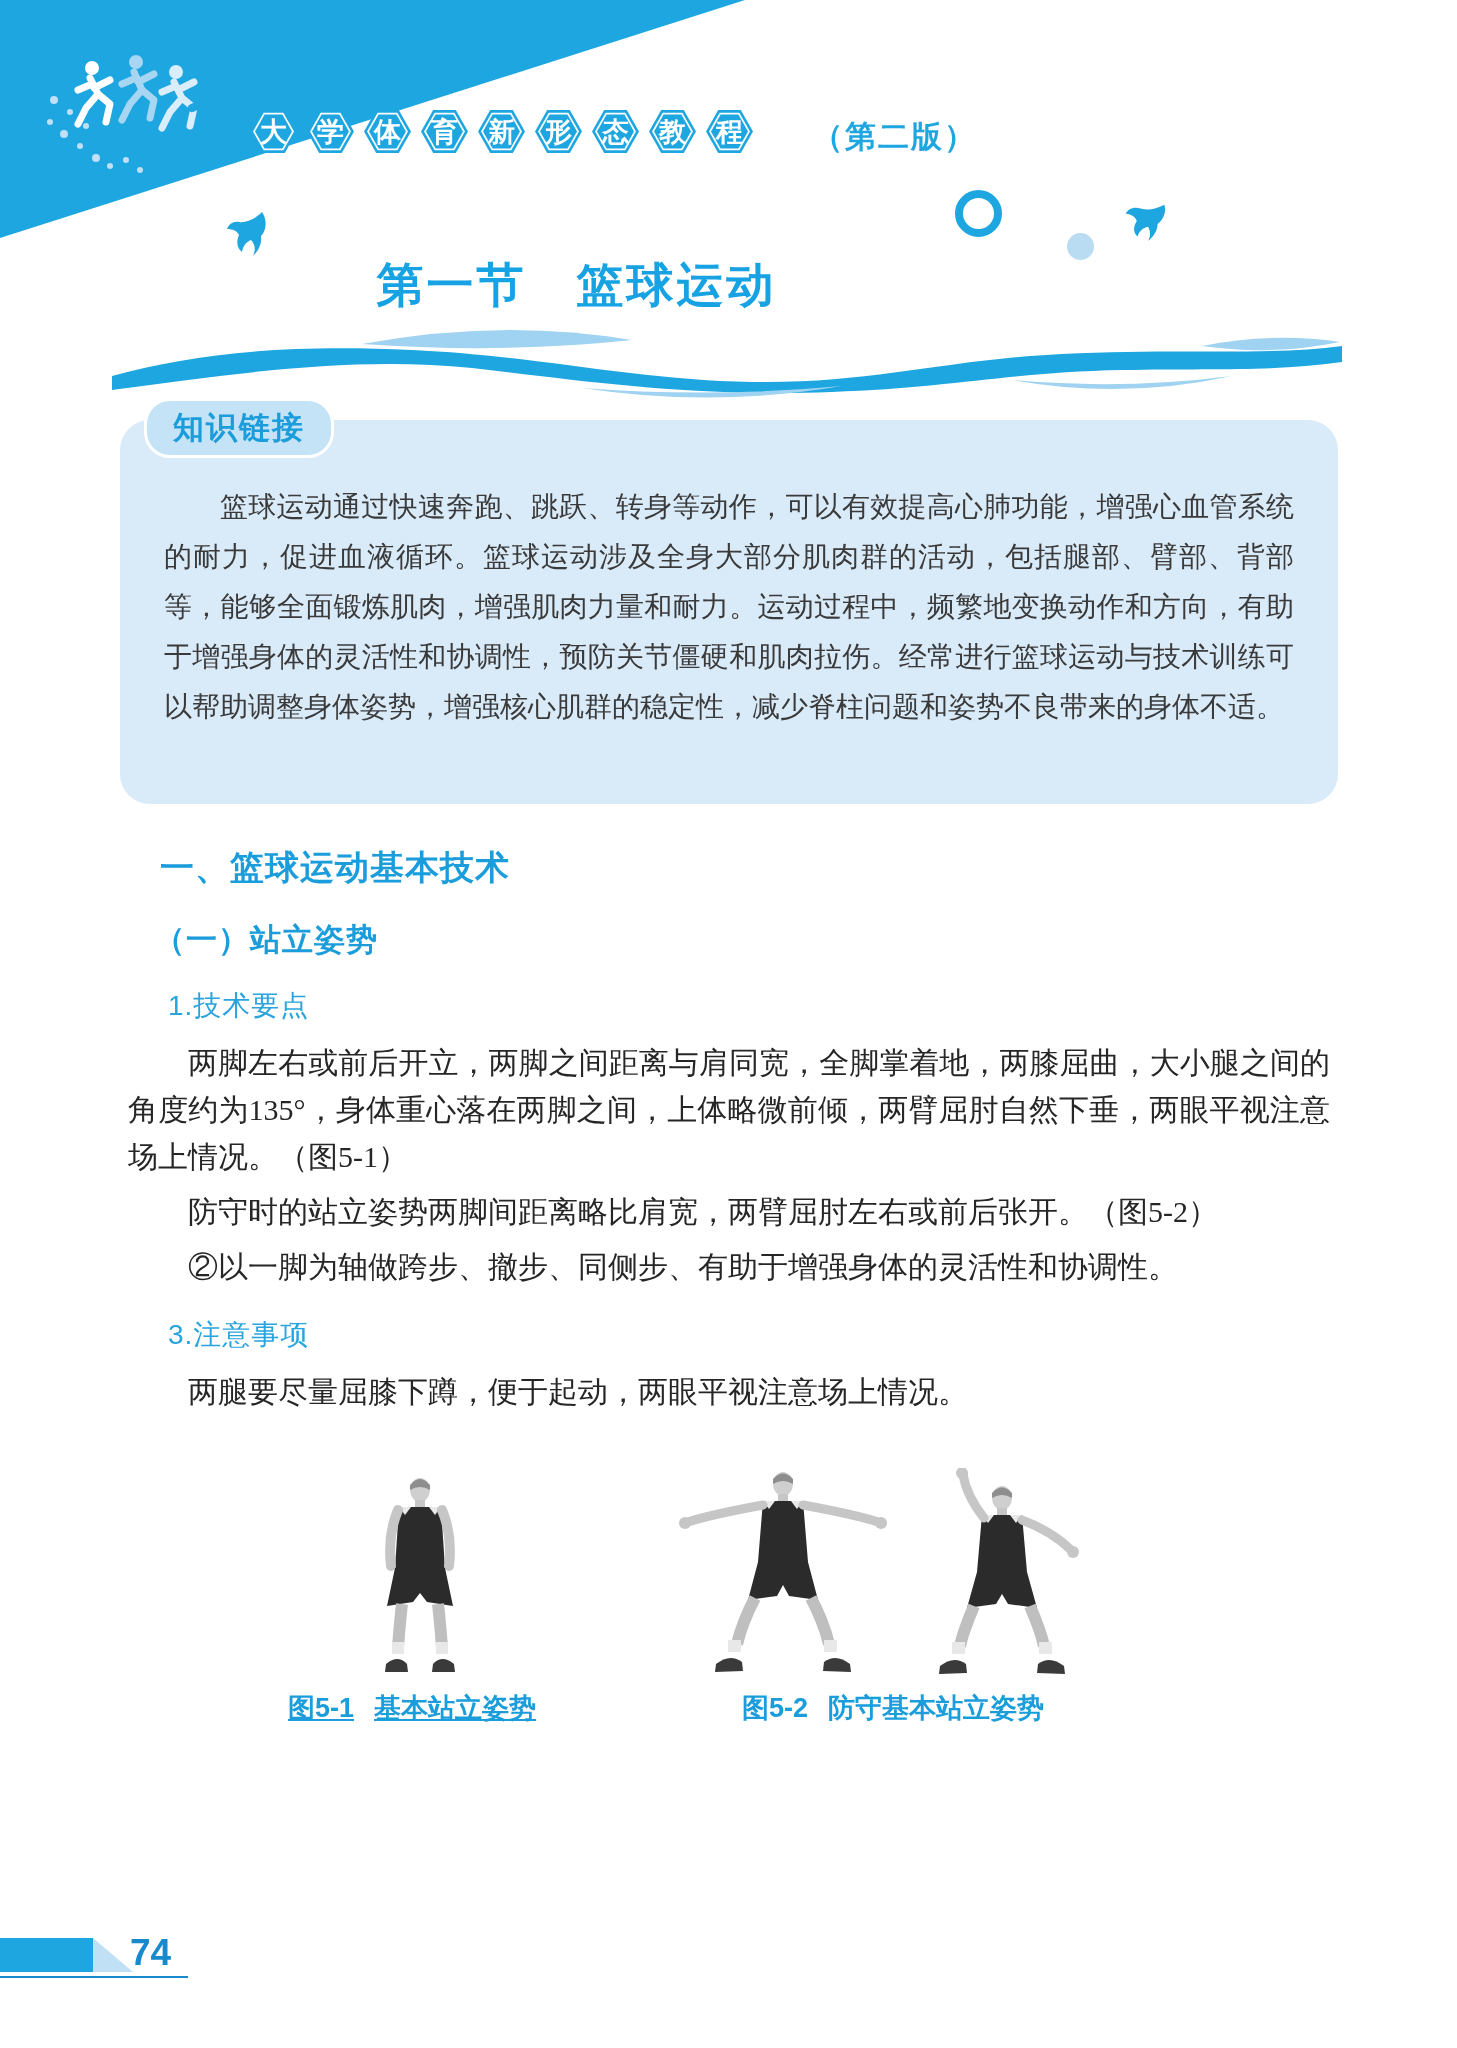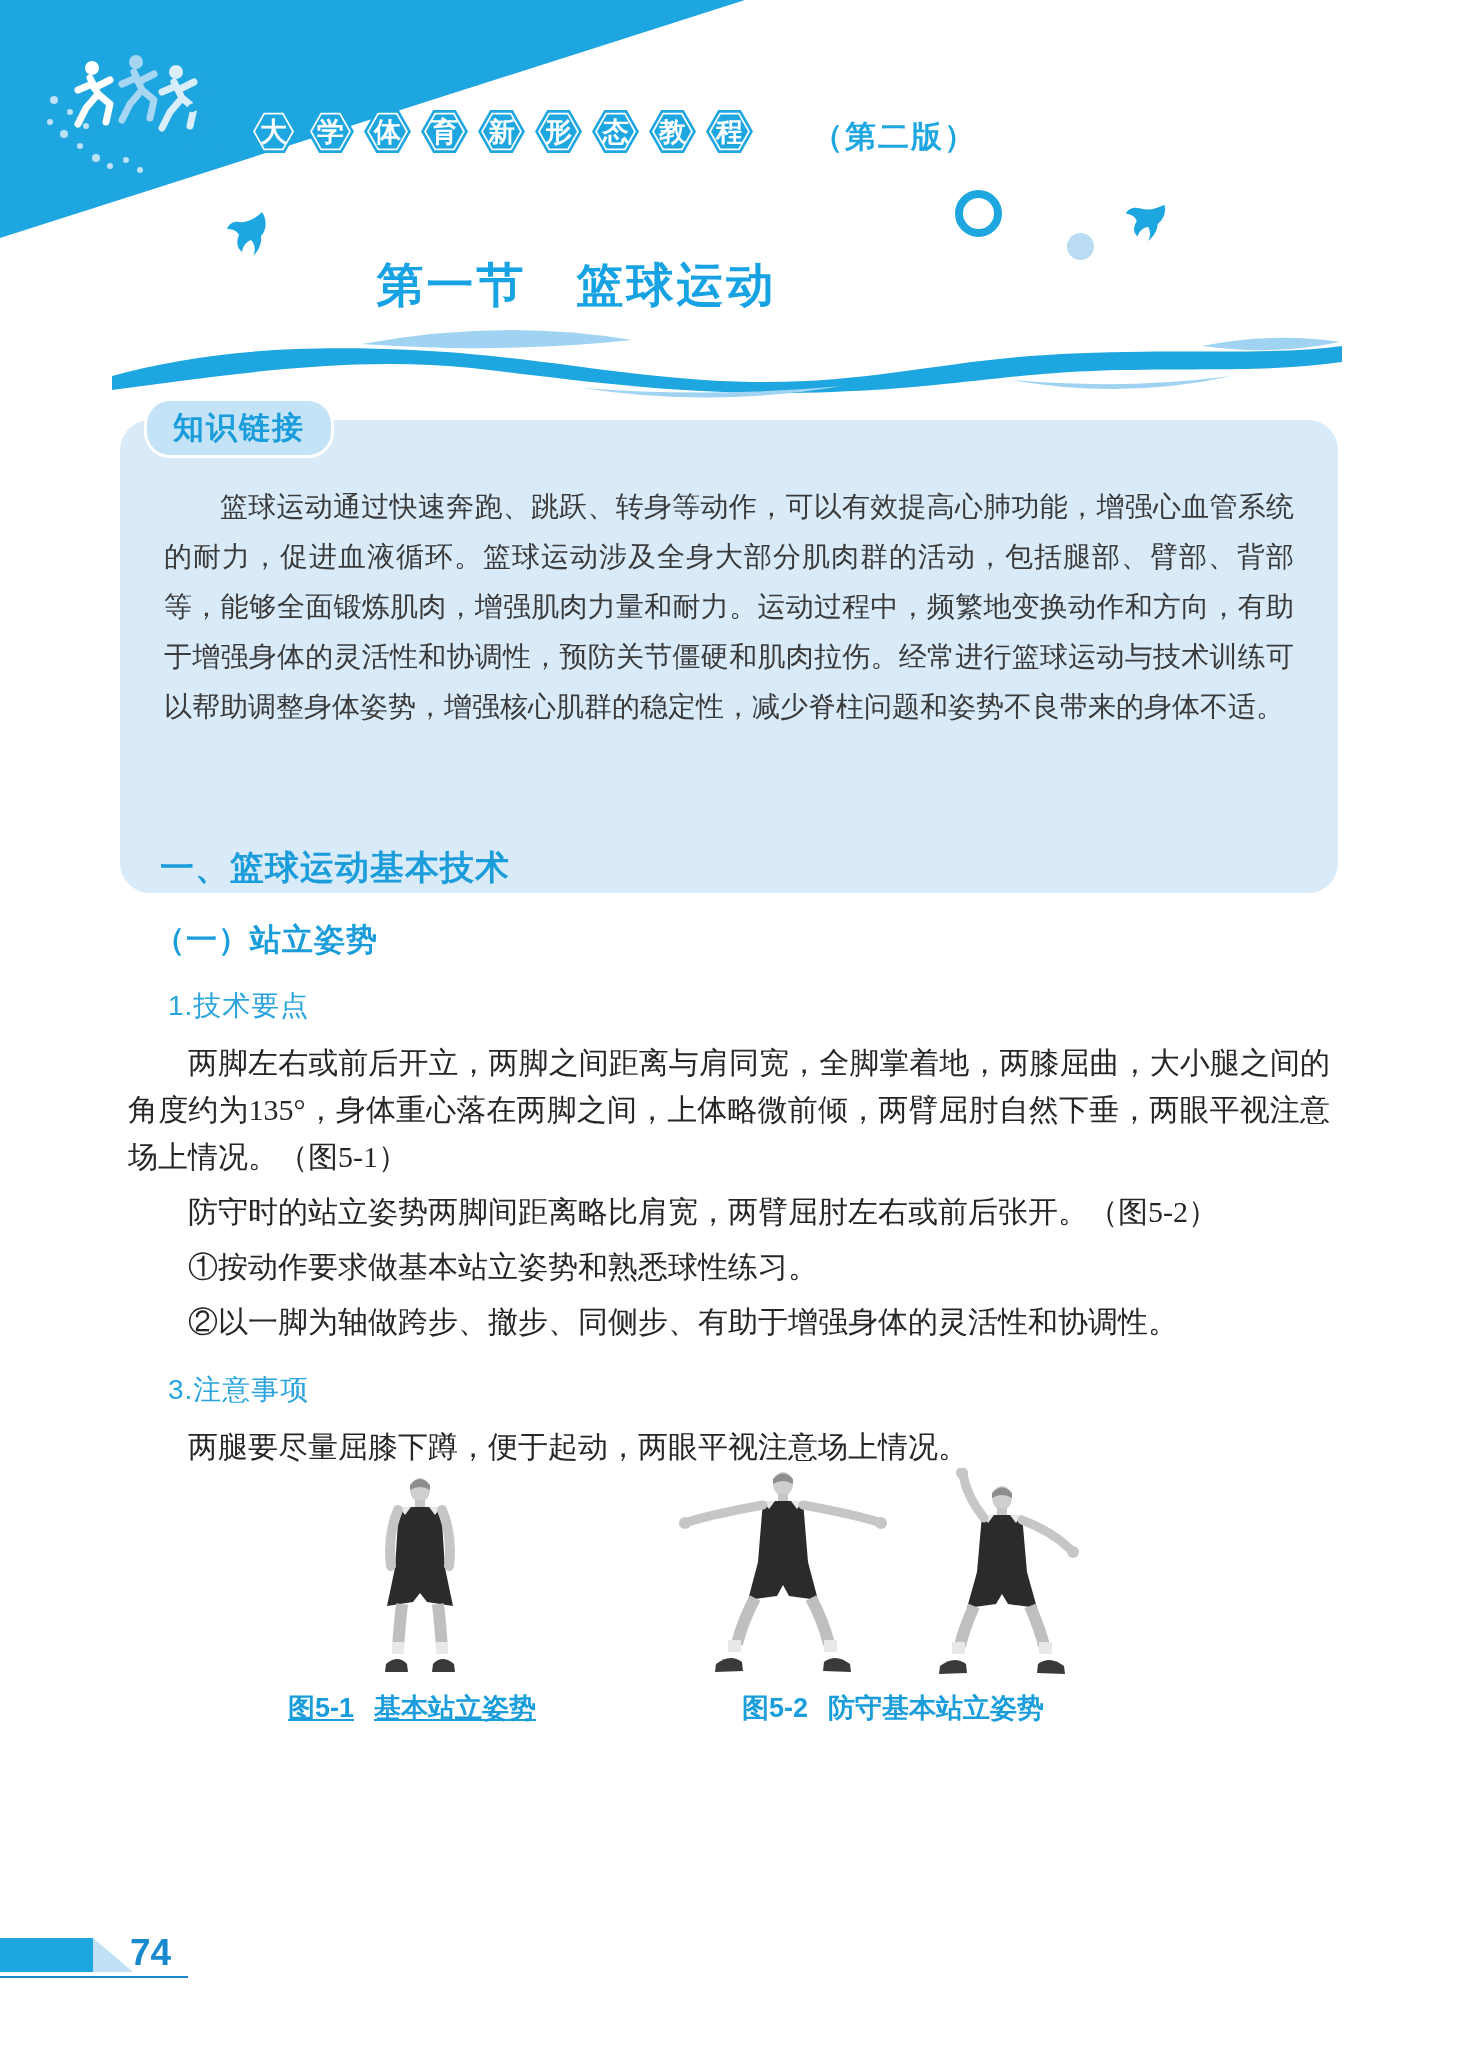--- a/index.html
+++ b/index.html
@@ -28,21 +28,21 @@
   .ring{position:absolute;left:955px;top:190px;width:31px;height:31px;border:8px solid #1ea6e0;border-radius:50%;}
   .dot{position:absolute;left:1067px;top:233px;width:27px;height:27px;border-radius:50%;background:#b9dcf3;}
   .dove2{position:absolute;left:1122px;top:198px;transform:rotate(8deg);}
 
   
   .section-title{position:absolute;left:0;top:254px;width:1153px;text-align:center;
         color:#17a3e3;font-size:47px;font-weight:bold;letter-spacing:3px;}
   .wave-svg{position:absolute;left:112px;top:310px;}
 
   
-  .kbox{position:absolute;left:120px;top:420px;width:1218px;height:473px;background:#d9eaf8;border-radius:30px;}
+  .kbox{position:absolute;left:120px;top:420px;width:1218px;height:384px;background:#d9eaf8;border-radius:30px;}
   .ktab{position:absolute;left:24px;top:-22px;background:#c5e3f6;border:3px solid #ffffff;border-radius:26px;
         padding:6px 26px;color:#1b9ddb;font-size:31px;font-weight:bold;letter-spacing:2px;}
   .kbody{padding:62px 44px 0 44px;font-family:"Liberation Serif",serif;font-size:28px;line-height:50px;
         color:#3a3a3a;text-align:justify;text-indent:2em;}
 
   
   .content{position:absolute;left:120px;top:845px;width:1218px;color:#262626;}
   .h1{color:#1b9ddb;font-size:34px;font-weight:bold;margin:0 0 0 40px;letter-spacing:1px;}
   .h2{color:#1b9ddb;font-size:31px;font-weight:bold;margin:28px 0 0 34px;letter-spacing:1px;}
   .sub{color:#2aa4dd;font-size:28px;font-weight:400;margin:26px 0 14px 48px;letter-spacing:1px;}
@@ -163,21 +163,20 @@
     <div class="ktab">知识链接</div>
     <div class="kbody">篮球运动通过快速奔跑、跳跃、转身等动作，可以有效提高心肺功能，增强心血管系统的耐力，促进血液循环。篮球运动涉及全身大部分肌肉群的活动，包括腿部、臂部、背部等，能够全面锻炼肌肉，增强肌肉力量和耐力。运动过程中，频繁地变换动作和方向，有助于增强身体的灵活性和协调性，预防关节僵硬和肌肉拉伤。经常进行篮球运动与技术训练可以帮助调整身体姿势，增强核心肌群的稳定性，减少脊柱问题和姿势不良带来的身体不适。</div>
   </div>
 
   <div class="content">
     <div class="h1">一、篮球运动基本技术</div>
     <div class="h2">（一）站立姿势</div>
     <div class="sub">1.技术要点</div>
     <p class="para">两脚左右或前后开立，两脚之间距离与肩同宽，全脚掌着地，两膝屈曲，大小腿之间的角度约为135°，身体重心落在两脚之间，上体略微前倾，两臂屈肘自然下垂，两眼平视注意场上情况。（图5-1）</p>
     <p class="para">防守时的站立姿势两脚间距离略比肩宽，两臂屈肘左右或前后张开。（图5-2）</p>
-    <p class="para single">①按动作要求做基本站立姿势和熟悉球性练习。</p>
     <p class="para single">②以一脚为轴做跨步、撤步、同侧步、有助于增强身体的灵活性和协调性。</p>
     <div class="sub">3.注意事项</div>
     <p class="para single">两腿要尽量屈膝下蹲，便于起动，两眼平视注意场上情况。</p>
   </div>
 
   <div class="fig1">
     <svg width="150" height="205" viewBox="0 0 150 205">
       <ellipse cx="75" cy="17" rx="10" ry="12" fill="#cfcfcf"></ellipse>
       <path d="M65,12 Q75,0 85,12 L85,17 Q75,11 65,17 Z" fill="#8e8e8e"></path>
       <rect x="70" y="27" width="10" height="7" fill="#c6c6c6"></rect>

